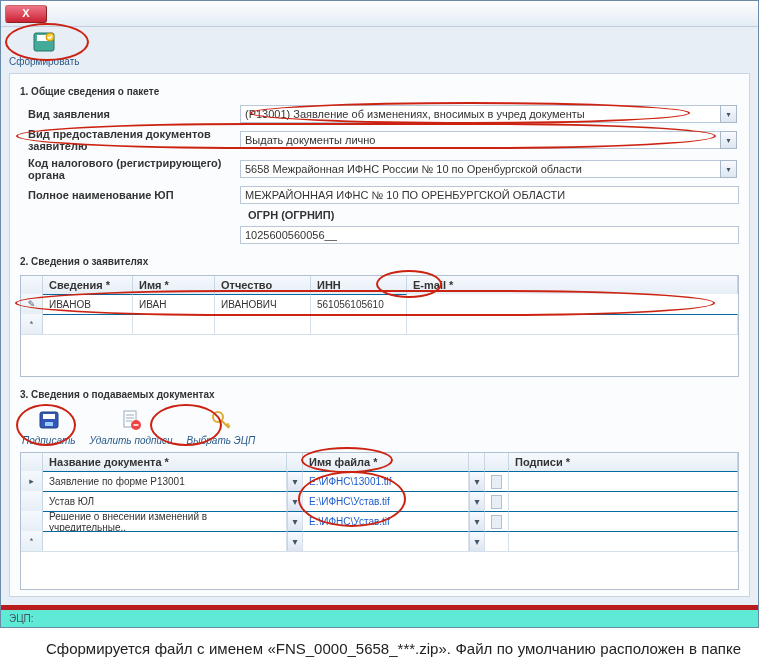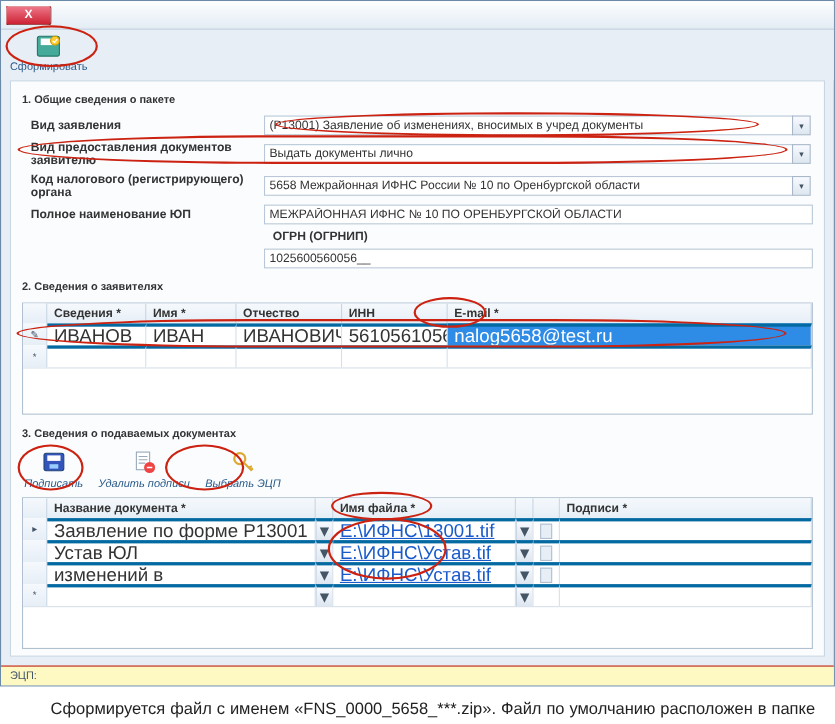--- a/index.html
+++ b/index.html
@@ -22,37 +22,37 @@
   .form-grid { display: grid; grid-template-columns: 220px 1fr 18px; row-gap: 5px; align-items: center; }
   .form-label { font-weight: bold; color: #333; font-size: 11px; padding-left: 8px; }
   .form-input { border: 1px solid #b8c8d8; background: #fff; height: 18px; padding: 1px 4px; font-size: 11px; color: #333; width: 100%; }
   .dd-btn { width: 17px; height: 18px; background: linear-gradient(#f8faff,#dde6f0); border: 1px solid #a8b8c8; display:flex; align-items:center; justify-content:center; cursor:pointer; margin-left:-1px; font-size:8px; color:#456; }
   
   .section2 { margin-top: 12px; }
   .grid-table { border: 1px solid #b0c0d0; background: #fff; }
   .grid-head { display: flex; background: linear-gradient(#f5f9fd,#e6eef6); }
   .grid-head .cell { border-right: 1px solid #c8d6e4; padding: 3px 6px; font-weight: bold; font-size: 11px; color: #333; }
   .grid-row { display: flex; }
-  .grid-row .cell { border-right: 1px solid #d6e0ea; border-top: 3px solid #0369a1; padding: 3px 6px; font-size: 17px; height: 20px; display:flex; align-items:center; overflow:hidden; }
+  .grid-row .cell { border-right: 1px solid #d6e0ea; border-top: 1px solid #0369a1; padding: 3px 6px; font-size: 10px; height: 20px; display:flex; align-items:center; overflow:hidden; }
   .row-handle { width: 22px; background: linear-gradient(#f5f9fd,#e6eef6); border-right:1px solid #c8d6e4; display:flex; align-items:center; justify-content:center; font-size:9px; color:#456; }
   .c-fam { width: 90px; } .c-name { width: 82px; } .c-otch { width: 96px; } .c-inn { width: 96px; } .c-email { flex:1; }
   .highlight { background: #2e8be6; color: #fff; }
   .grid-empty { height: 42px; border-top:1px solid #d6e0ea; }
   
   .doc-toolbar { display:flex; gap:14px; margin: 6px 0 6px 2px; }
   .doc-tool { text-align:center; cursor:pointer; }
   .tool-ico { width: 26px; height: 24px; margin:0 auto 2px; display:flex; align-items:center; justify-content:center; }
   .tool-text { font-size:10px; color:#2a5a8a;font-style:italic; }
   
   .doc-table .dh-handle { width:22px; } .dh-name { width:244px; } .dh-dd1{width:16px;} .dh-file { width:166px; } .dh-dd2{width:16px;} .dh-sig { width:24px; } .dh-sigl { flex:1; }
-  .link { color:#1a5bcc; text-decoration:underline; cursor:pointer; }
+  .link { color:#1a5bcc; cursor:pointer; }
   .mini-dd { width:16px; background:linear-gradient(#f8faff,#dde6f0); border-left:1px solid #c8d6e4; display:flex; align-items:center; justify-content:center; font-size:8px; color:#456; cursor:pointer; }
   .sig-box { width:14px; height:14px; background:#e8eef5; border:1px solid #b0c0d0; }
   
-  .statusbar { background:#fef9c3; border-top:1px solid #b91c1c; padding:3px 8px; font-size:10px; color:#456; }
+  .statusbar { background:#5eead4; border-top:5px solid #b91c1c; padding:3px 8px; font-size:10px; color:#456; }
   
   .annot { position: relative; }
   .oval { position:absolute; border:2px solid #c21; border-radius:50%; pointer-events:none; }
   
   .caption { padding: 10px 18px; font-size: 15px; color:#222; line-height:1.45; }
   .caption p { margin-bottom: 2px; text-align: justify; text-indent: 28px; }
 </style>
 </head>
 <body>
 
@@ -113,21 +113,20 @@
           <div class="cell c-otch">Отчество</div>
           <div class="cell c-inn">ИНН</div>
           <div class="cell c-email">E-mail *</div>
         </div>
         <div class="grid-row">
           <div class="row-handle">✎</div>
           <div class="cell c-fam">ИВАНОВ</div>
           <div class="cell c-name">ИВАН</div>
           <div class="cell c-otch">ИВАНОВИЧ</div>
           <div class="cell c-inn">561056105610</div>
-          <div class="cell c-email highlight">nalog5658@test.ru</div>
         </div>
         <div class="grid-row">
           <div class="row-handle">*</div>
           <div class="cell c-fam"></div>
             <div class="cell c-name"></div>
             <div class="cell c-otch"></div>
             <div class="cell c-inn"></div>
             <div class="cell c-email"></div>
         </div>
         <div class="grid-empty"></div>

